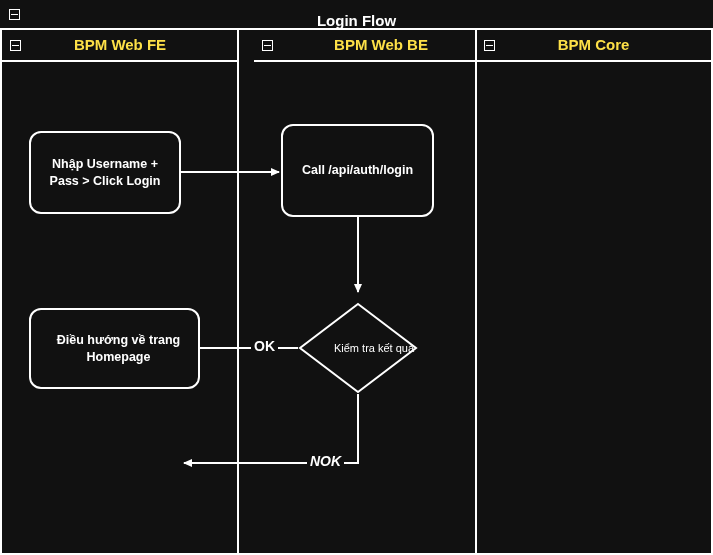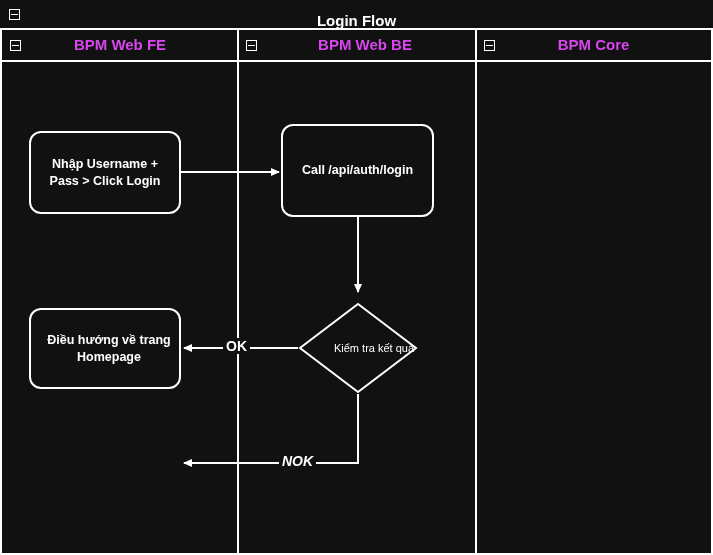--- a/index.html
+++ b/index.html
@@ -67,21 +67,21 @@
     border-bottom: 2px solid #ffffff;
     box-sizing: border-box;
   }
   .lane-title {
     position: absolute;
     top: 0;
     height: 30px;
     line-height: 30px;
     width: 100%;
     text-align: center;
-    color: #d946ef;
+    color: #fde047;
     font-size: 15px;
     font-weight: bold;
     border-radius: 10px;
   }
   .lane-divider {
     position: absolute;
     top: 30px;
     width: 2px;
     height: 525px;
     background: #ffffff;
@@ -168,20 +168,21 @@
     height: 555px;
     pointer-events: none;
   }
   .flow-label {
     position: absolute;
     color: #ffffff;
     font-size: 14px;
     font-weight: bold;
     background: #111111;
     padding: 0 3px;
+    margin-left: 28px;
   }
 </style>
 </head>
 <body>
 
 <div id="canvas">
 
   <div class="pool-border-top"></div>
   <div class="pool-border-left"></div>
   <div class="pool-border-right"></div>
@@ -189,21 +190,21 @@
 
   <div class="title-bar">
     <div class="title-text">Login Flow</div>
     <div class="collapse-box" style="left:9px; top:9px;"></div>
   </div>
 
   <div class="lane-header" style="left:2px; width:236px;">
     <div class="lane-title">BPM Web FE</div>
     <div class="collapse-box" style="left:8px; top:10px;"></div>
   </div>
-  <div class="lane-header" style="left:238px; width:254px;">
+  <div class="lane-header" style="left:254px; width:254px;">
     <div class="lane-title">BPM Web BE</div>
     <div class="collapse-box" style="left:8px; top:10px;"></div>
   </div>
   <div class="lane-header" style="left:476px; width:235px;">
     <div class="lane-title">BPM Core</div>
     <div class="collapse-box" style="left:8px; top:10px;"></div>
   </div>
 
   <div class="lane-divider" style="left:237px;"></div>
   <div class="lane-divider" style="left:475px;"></div>
@@ -231,16 +232,16 @@
 
   <div class="task" style="left:29px; top:131px; width:152px; height:83px;">Nhập Username + Pass &gt; Click Login</div>
 
   <div class="decision" style="left:298px; top:302px;">
     <svg width="120" height="92" viewBox="0 0 120 92">
       <polygon points="60,2 118,46 60,90 2,46" fill="#111111" stroke="#ffffff" stroke-width="2"></polygon>
     </svg>
     <div class="decision-label">Kiểm tra kết quả</div>
   </div>
 
-  <div class="task" style="left:29px; top:308px; width:152px; height:81px;padding-left:16px;">Điều hướng về trang Homepage</div>
+  <div class="task" style="left:29px; top:308px; width:171px; height:81px;padding-left:16px;">Điều hướng về trang Homepage</div>
 
 
 </div>
 
 </body></html>

